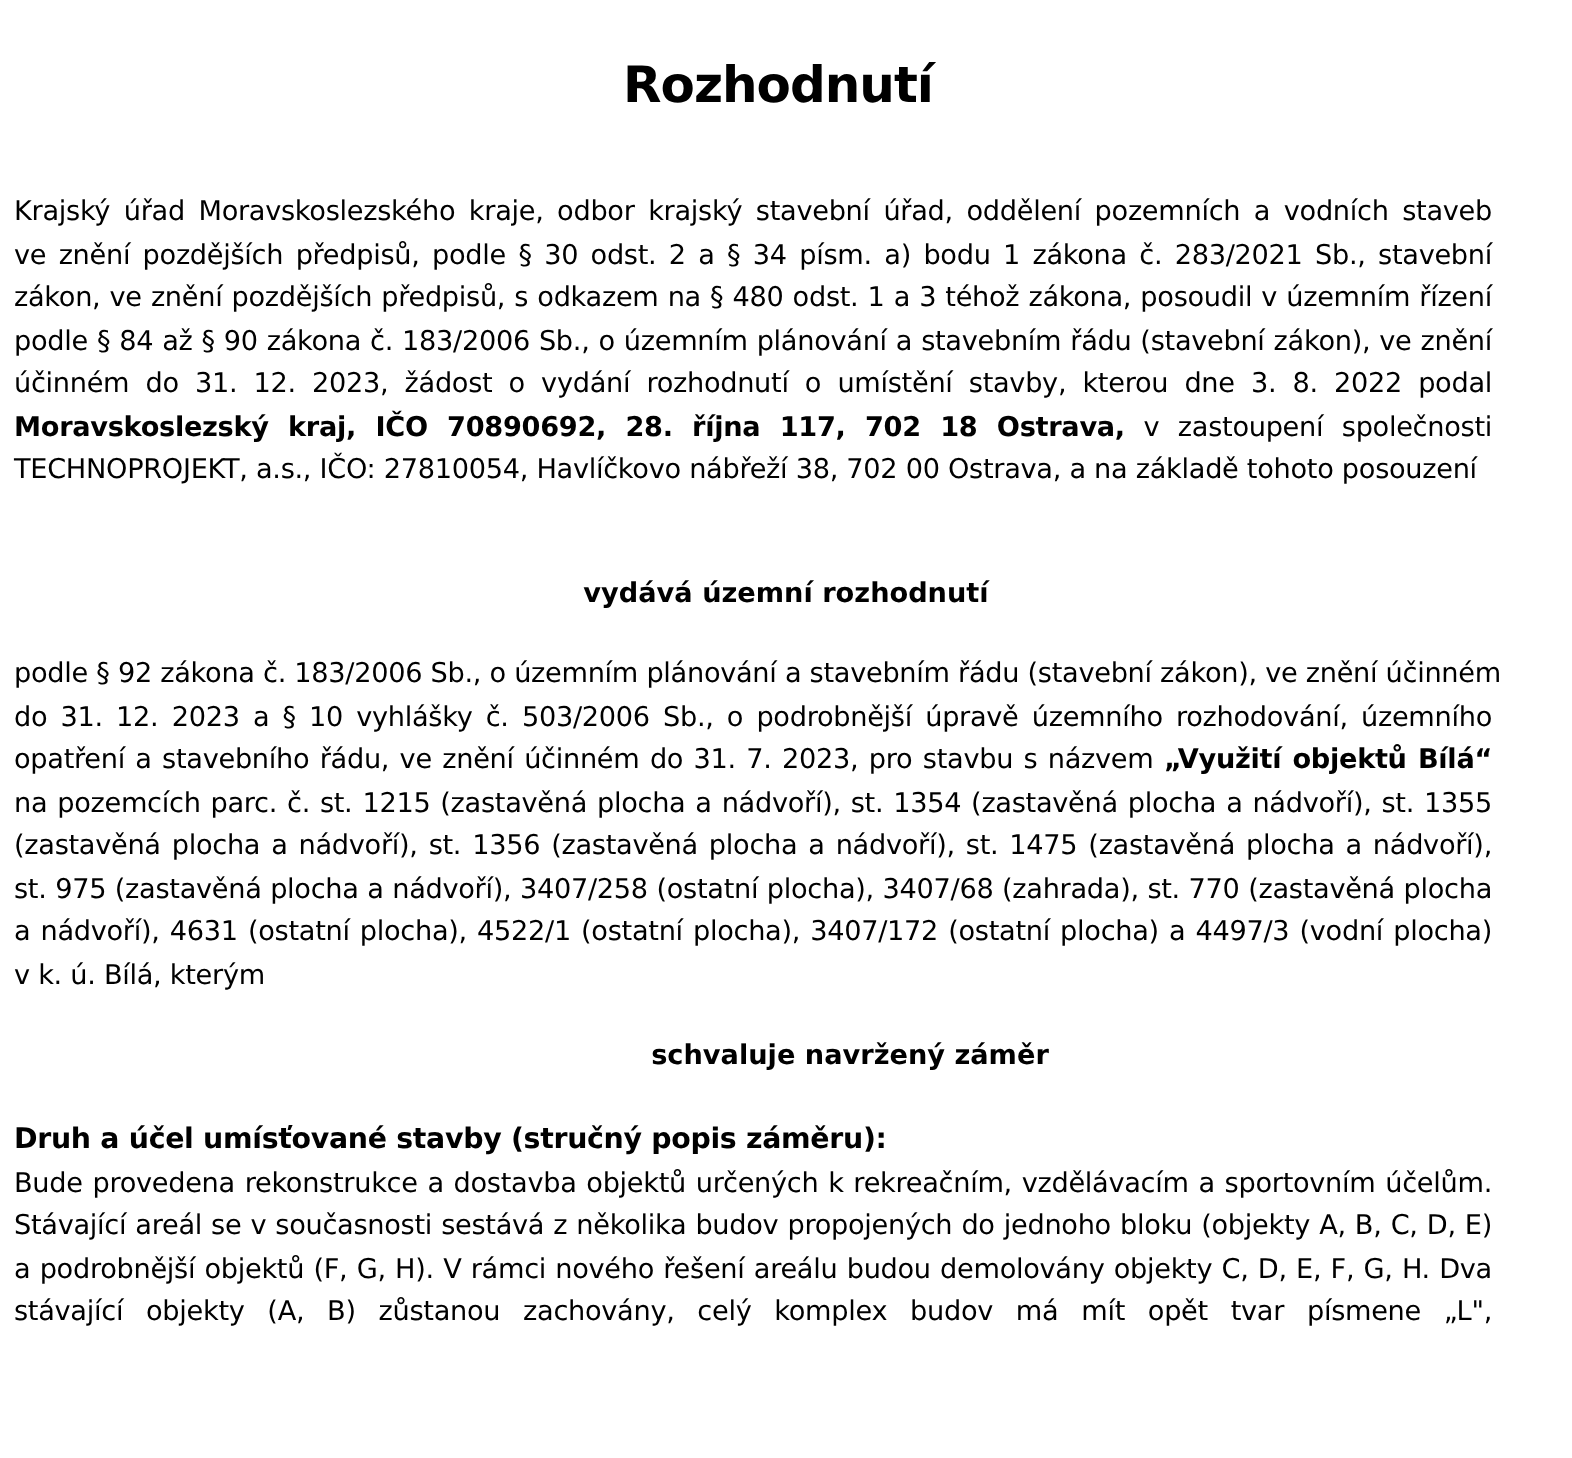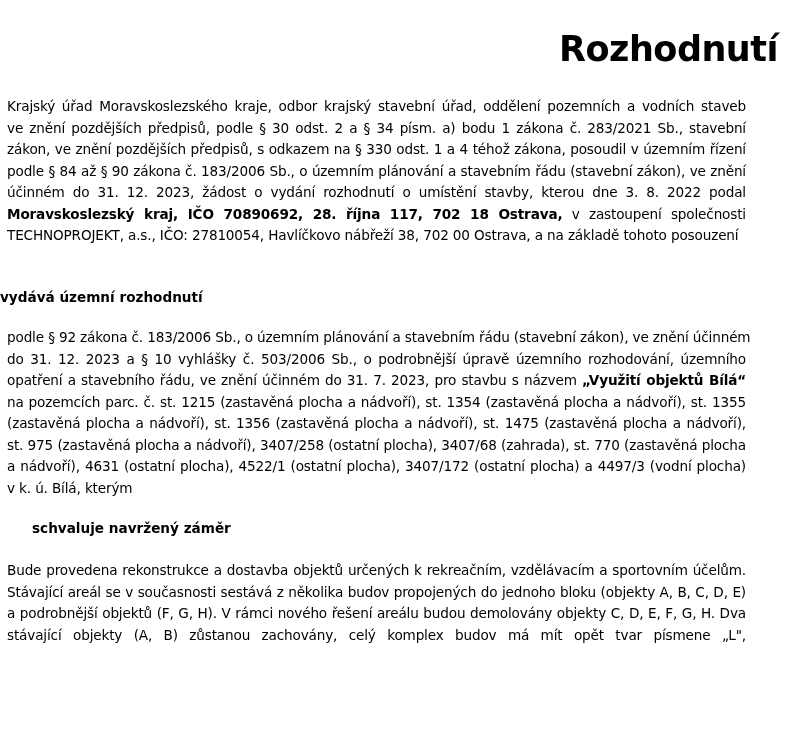--- a/index.html
+++ b/index.html
@@ -2,47 +2,47 @@
 <html><head>
 <meta charset="utf-8">
 <style>
   html, body { margin: 0; padding: 0; background: #ffffff; }
   body {
     width: 786px; height: 729px; overflow: hidden; position: relative;
     font-family: "DejaVu Sans", sans-serif; color: #000;
   }
   .title {
     position: absolute; left: 0; top: 2px; width: 778px;
-    text-align: right; font-family: "DejaVu Sans", sans-serif;
-    font-weight: bold; font-size: 35px; line-height: 48px;
+    text-align: center; font-family: "DejaVu Sans", sans-serif;
+    font-weight: bold; font-size: 25px; line-height: 48px;
     letter-spacing: -0.5px;
   }
   .para {
     position: absolute; left: 7px; width: 739px;
     font-size: 13.6px; line-height: 21.5px; text-align: justify;
     letter-spacing: -0.15px;
   }
   .line { display: block; text-align: justify; text-align-last: justify; white-space: nowrap; height: 21.5px; }
   .line.last { text-align-last: left; }
   .heading {
-    position: absolute; left: 0; width: 786px; 
+    position: absolute; left: 0; width: 786px; text-align: center;
     font-weight: bold; font-size: 13.6px; line-height: 20px;
   }
   .subhead { font-weight: bold; font-size: 14.2px; }
   b { font-weight: bold; }
 </style>
 </head>
 <body>
 
 <h1 class="title">Rozhodnutí</h1>
 
 <div class="para" style="top:96px;">
   <span class="line">Krajský úřad Moravskoslezského kraje, odbor krajský stavební úřad, oddělení pozemních a vodních staveb</span>
   <span class="line">ve znění pozdějších předpisů, podle § 30 odst. 2 a  § 34 písm. a) bodu 1 zákona č. 283/2021 Sb., stavební</span>
-  <span class="line">zákon, ve znění pozdějších předpisů, s odkazem na  § 330 odst. 1 a 4 téhož zákona, posoudil v územním řízení</span>
+  <span class="line">zákon, ve znění pozdějších předpisů, s odkazem na  § 480 odst. 1 a 3 téhož zákona, posoudil v územním řízení</span>
   <span class="line">podle § 84 až § 90 zákona č. 183/2006 Sb., o územním plánování a stavebním řádu (stavební zákon), ve znění</span>
   <span class="line">účinném do 31. 12. 2023, žádost o vydání rozhodnutí o umístění stavby, kterou dne 3. 8. 2022 podal</span>
   <span class="line"><b>Moravskoslezský kraj, IČO 70890692, 28. října 117, 702 18 Ostrava,</b><span> v zastoupení společnosti</span></span>
   <span class="line last">TECHNOPROJEKT, a.s., IČO: 27810054, Havlíčkovo nábřeží 38, 702 00 Ostrava, a na základě tohoto posouzení</span>
 </div>
 
 <div class="heading" style="top:287px;">vydává územní rozhodnutí</div>
 
 <div class="para" style="top:327px;">
   <span class="line">podle § 92 zákona č. 183/2006 Sb., o územním plánování a stavebním řádu (stavební zákon), ve znění účinném</span>
@@ -51,17 +51,18 @@
   <span class="line">na pozemcích parc. č. st. 1215 (zastavěná plocha a nádvoří), st. 1354 (zastavěná plocha a nádvoří), st. 1355</span>
   <span class="line">(zastavěná plocha a nádvoří), st. 1356 (zastavěná plocha a nádvoří), st. 1475 (zastavěná plocha a nádvoří),</span>
   <span class="line">st. 975 (zastavěná plocha a nádvoří), 3407/258 (ostatní plocha), 3407/68 (zahrada), st. 770 (zastavěná plocha</span>
   <span class="line">a nádvoří), 4631 (ostatní plocha), 4522/1 (ostatní plocha), 3407/172 (ostatní plocha) a 4497/3 (vodní plocha)</span>
   <span class="line last">v k. ú. Bílá, kterým</span>
 </div>
 
 <div class="heading" style="top:518px;padding-left:32px;">schvaluje navržený záměr</div>
 
 <div class="para" style="top:560px;">
+  <span class="line last subhead">Druh a účel umísťované stavby (stručný popis záměru):</span>
   <span class="line">Bude provedena rekonstrukce a dostavba objektů určených k rekreačním, vzdělávacím a sportovním účelům.</span>
   <span class="line">Stávající areál se v současnosti sestává z několika budov propojených do jednoho bloku (objekty A, B, C, D, E)</span>
   <span class="line">a podrobnější objektů (F, G, H). V rámci nového řešení areálu budou demolovány objekty C, D, E, F, G, H. Dva</span>
   <span class="line">stávající objekty (A, B) zůstanou zachovány, celý komplex budov má mít opět tvar písmene „L",</span>
 </div>
 
 </body></html>

